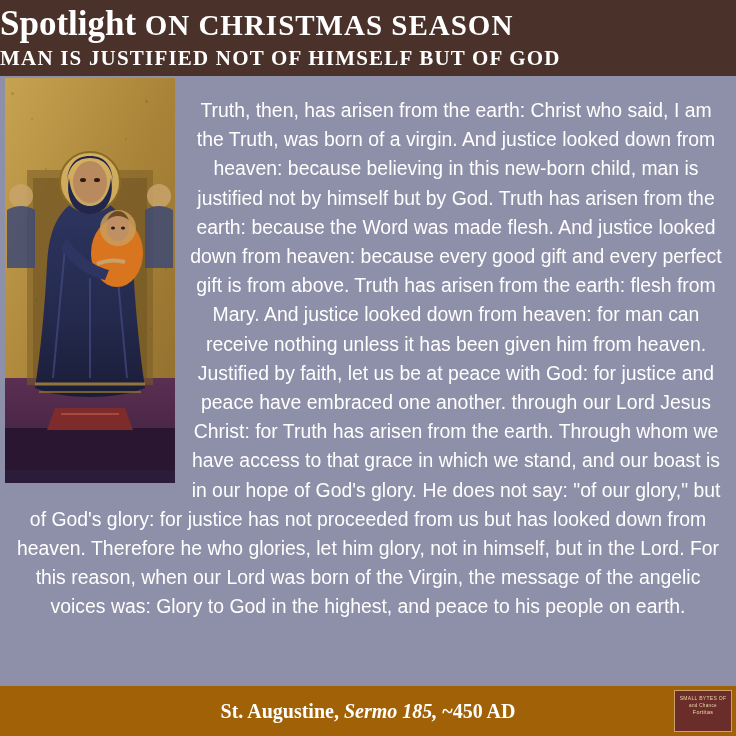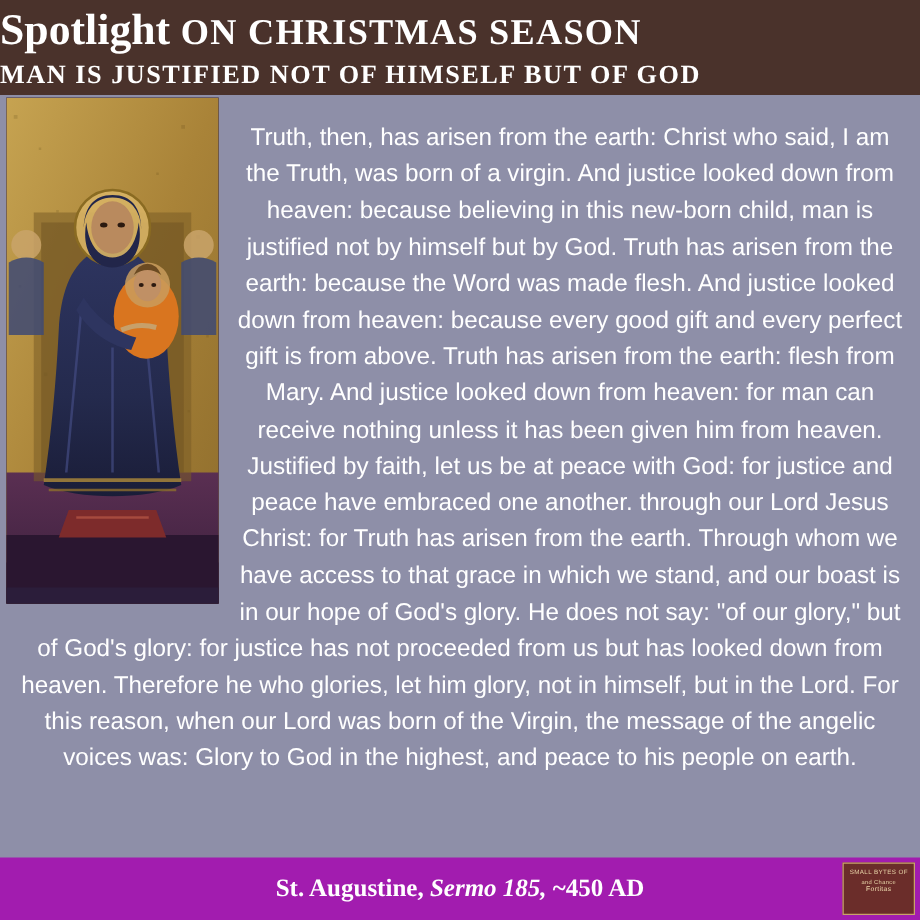--- a/index.html
+++ b/index.html
@@ -93,21 +93,21 @@
     shape-outside: content-box;
   }
 
   
   .footer {
     position: absolute;
     left: 0;
     bottom: 0;
     width: 736px;
     height: 50px;
-    background: #a21caf;
+    background: #a16207;
     color: #ffffff;
   }
   .footer-text {
     position: absolute;
     left: 0;
     top: 0;
     width: 736px;
     height: 50px;
     line-height: 50px;
     text-align: center;

